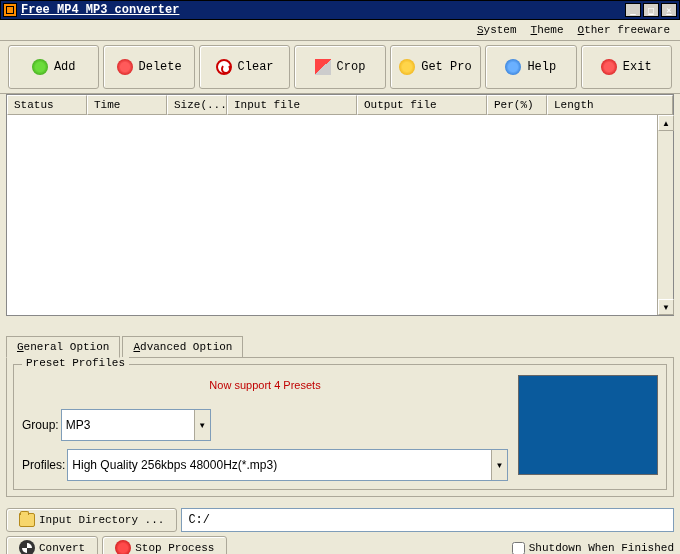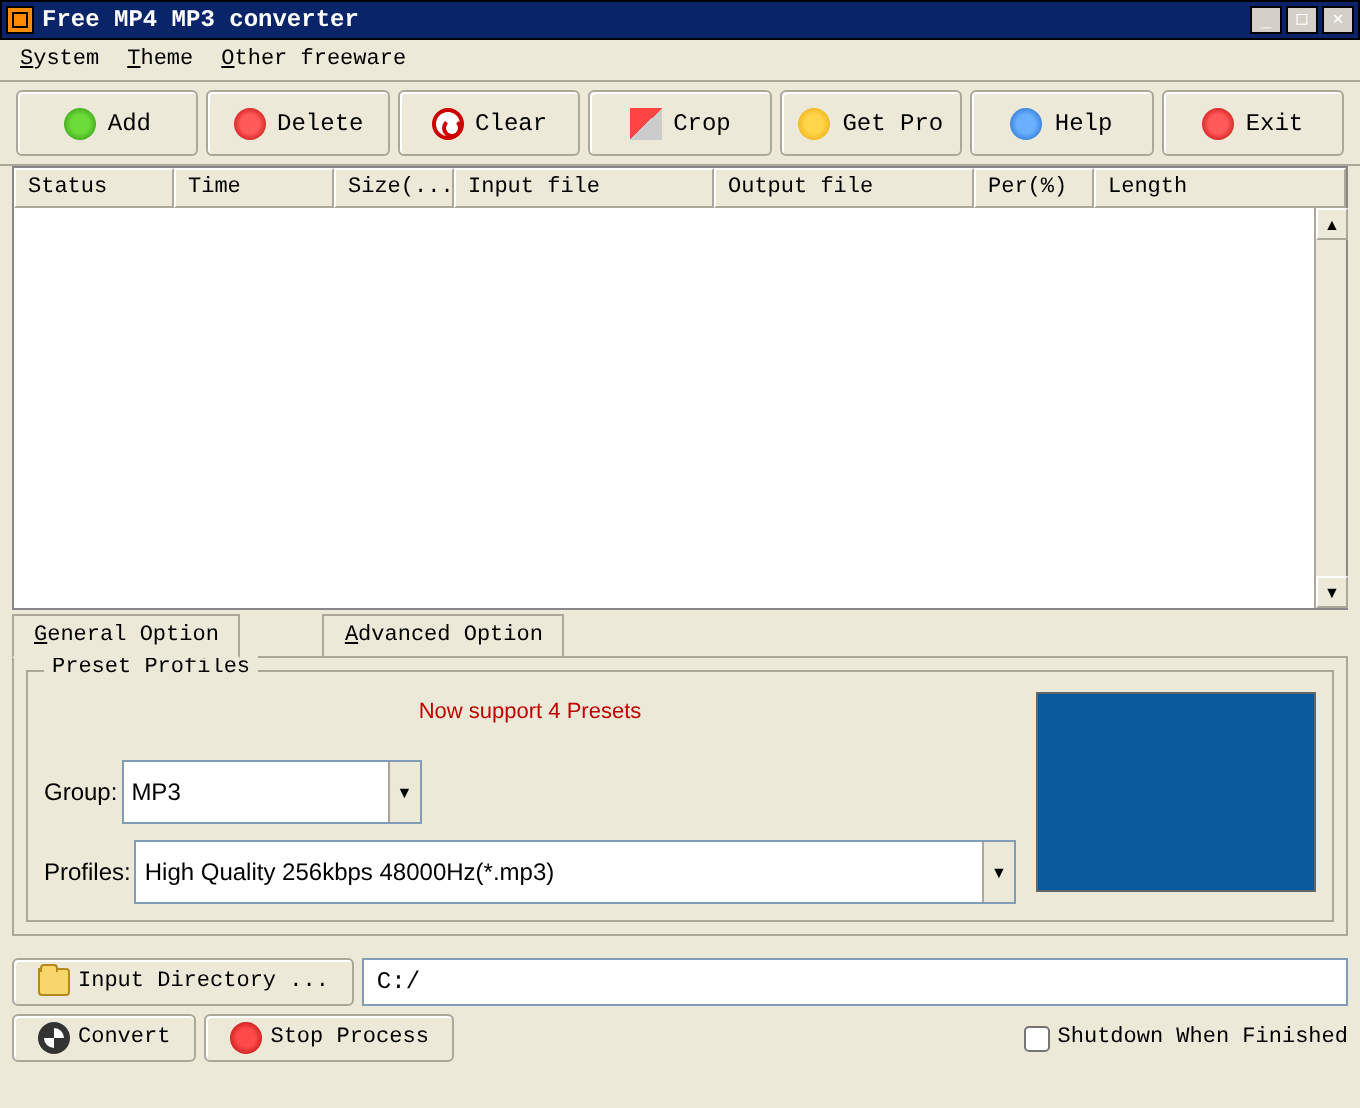--- a/index.html
+++ b/index.html
@@ -1,40 +1,40 @@
 <!DOCTYPE html>
 <html><head>
 <meta charset="utf-8">
 <style>
 * { box-sizing: border-box; margin: 0; padding: 0; }
 body { font-family: "Tahoma", "SimSun", sans-serif; font-size: 11px; background: #ece9d8; width: 680px; height: 554px; overflow: hidden; }
-.titlebar { background: #0a246a; color: #fff; height: 20px; display: flex; align-items: center; padding: 0 2px; border: 1px solid #000; }
+.titlebar { background: #0a246a; color: #fff; height: 20px; display: flex; align-items: center; padding: 0 2px; border: 1px solid #000; text-decoration: underline; }
 .titlebar-icon { width: 14px; height: 14px; background: #ff8c00; border: 1px solid #000; margin-right: 4px; display: inline-flex; align-items: center; justify-content: center; }
 .titlebar-icon::after { content: ""; width: 6px; height: 6px; border: 1px solid #000; }
 .titlebar-text { flex: 1; font-weight: bold; font-family: "Courier New", monospace; font-size: 12px; }
 .win-btns { display: flex; gap: 2px; }
 .win-btn { width: 16px; height: 14px; background: #d4d0c8; border: 1px solid #000; display: flex; align-items: center; justify-content: center; font-size: 9px; font-family: "Marlett", monospace; cursor: pointer; }
 
-.menubar { background: #ece9d8; padding: 2px 4px; display: flex; gap: 2px; border-bottom: 1px solid #aca899; }
+.menubar { background: #ece9d8; padding: 2px 4px; display: flex; gap: 2px; border-bottom: 1px solid #aca899; justify-content: flex-end; }
 .menu-item { padding: 2px 6px; font-family: "Courier New", monospace; cursor: pointer; }
 .menu-item span { text-decoration: underline; }
 
 .toolbar { padding: 4px 8px; display: flex; gap: 4px; border-bottom: 1px solid #aca899; }
-.tool-btn { flex: 1; height: 33px; background: #ece9d8; border: 1px solid #aca899; border-radius: 3px; display: flex; align-items: center; justify-content: center; gap: 6px; cursor: pointer; font-family: "Courier New", monospace; font-size: 12px; box-shadow: inset 1px 1px 0 #fff; }
+.tool-btn { flex: 1; height: 44px; background: #ece9d8; border: 1px solid #aca899; border-radius: 3px; display: flex; align-items: center; justify-content: center; gap: 6px; cursor: pointer; font-family: "Courier New", monospace; font-size: 12px; box-shadow: inset 1px 1px 0 #fff; }
 .tb-icon { width: 16px; height: 16px; display: inline-block; border-radius: 50%; }
 
 .list-area { margin: 0 6px; border: 1px solid #888; }
 .list-header { display: flex; background: #ece9d8; }
 .list-header .col { border: 1px solid #fff; border-right-color: #aca899; border-bottom-color: #aca899; padding: 3px 6px; font-family: "Courier New", monospace; text-align: left; overflow: hidden; white-space: nowrap; }
 .list-body { height: 200px; background: #fff; position: relative; }
 .scrollbar-v { position: absolute; right: 0; top: 0; bottom: 0; width: 16px; background: #ece9d8; border-left: 1px solid #aca899; }
 .sb-btn { width: 16px; height: 16px; background: #ece9d8; border: 1px solid #fff; border-right-color:#aca899; border-bottom-color:#aca899; display:flex; align-items:center; justify-content:center; font-size:8px; position:absolute; }
 .sb-up{top:0;} .sb-down{bottom:0;}
 
-.tabs { margin: 2px 6px 0 6px; display: flex; gap: 39px; }
+.tabs { margin: 20px 6px 0 6px; display: flex; }
 .tab { padding: 4px 10px; border: 1px solid #aca899; border-bottom: none; background: #ece9d8; font-family: "Courier New", monospace; margin-right: 2px; position: relative; cursor: pointer; }
 .tab.active { background: #ece9d8; border-bottom: 1px solid #ece9d8; z-index: 2; }
 .tab span { text-decoration: underline; }
 .tab-panel { margin: 0 6px 6px 6px; border: 1px solid #aca899; padding: 6px; background: #ece9d8; position: relative; top: -1px; }
 
 .fieldset { border: 1px solid #aca899; padding: 10px 8px 8px 8px; position: relative; }
 .legend { position: absolute; top: -8px; left: 8px; background: #ece9d8; padding: 0 4px; font-family: "Courier New", monospace; }
 .preset-text { text-align: center; color: #c00000; font-size: 11px; font-family: Arial, sans-serif; font-weight: normal; margin-bottom: 18px; margin-top: 4px; }
 .field-row { display: flex; align-items: center; margin-bottom: 8px; }
 .field-label { font-family: Arial, sans-serif; font-size: 12px; margin-right: 2px; }

